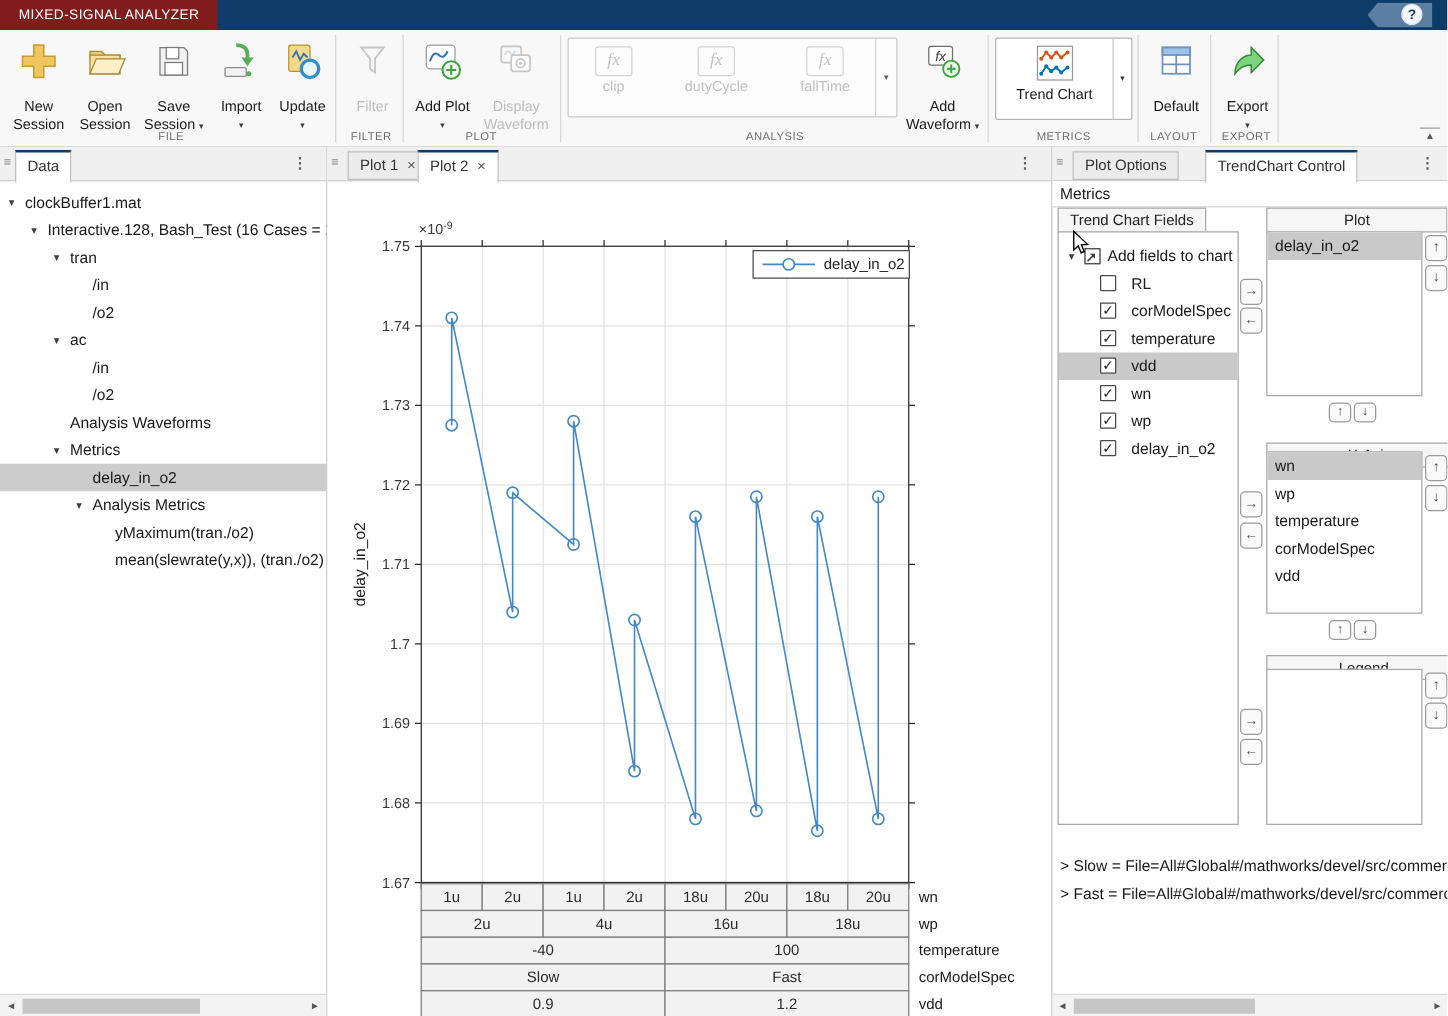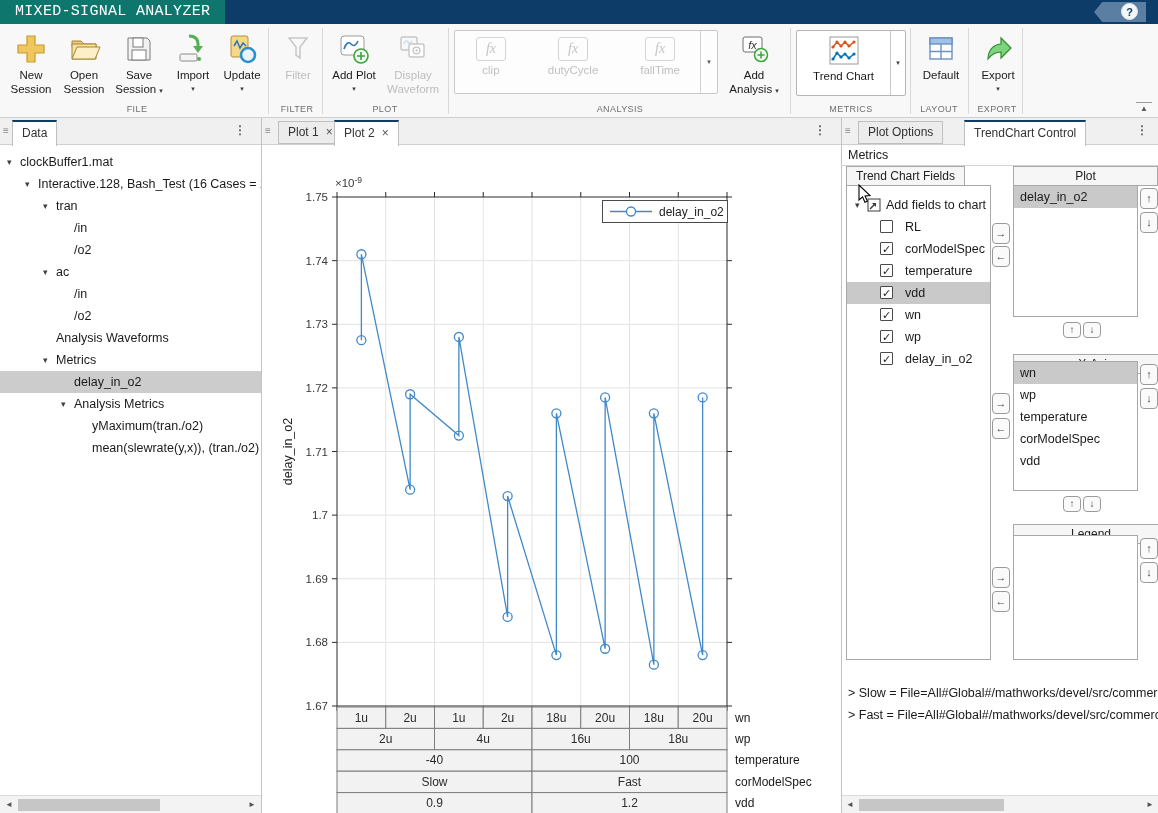--- a/index.html
+++ b/index.html
@@ -3,36 +3,36 @@
 <meta charset="utf-8">
 <style>
   * { margin:0; padding:0; box-sizing:border-box; }
   html,body { width:1158px; height:813px; background:#fff; }
   #root { position:relative; width:1158px; height:813px; overflow:hidden;
           font-family:"Liberation Sans", sans-serif; color:#1a1a1a; }
 
   
   .titlebar { position:absolute; left:0; top:0; width:1158px; height:24px; background:#0d3c69; }
   .app-tab { position:absolute; left:0; top:0; height:24px; padding:0 15px; line-height:24px;
-             background:#0f766e; color:#fff; font-size:15px; letter-spacing:.3px;font-family:Liberation Mono, monospace; }
+             background:#7f1d1d; color:#fff; font-size:11px; letter-spacing:.3px; }
   .help-badge { position:absolute; right:12px; top:2px; width:52px; height:20px; background:#5a7fa3;
                 clip-path:polygon(16% 0,100% 0,100% 100%,16% 100%,0 50%); }
   .help-circle { position:absolute; right:20px; top:3px; width:17px; height:17px; border-radius:50%;
                  background:#f4f6f8; color:#0d3c69; font-size:11px; font-weight:bold; text-align:center;
                  line-height:17px; border:1px solid #dfe6ee; }
 
   
   .toolbar { position:absolute; left:0; top:24px; width:1158px; height:94px; background:#f8f8f8;
              border-bottom:1px solid #cfcfcf; }
   .tb-sep { position:absolute; top:4px; height:86px; width:1px; background:#d8d8d8; }
   .sec-label { position:absolute; bottom:3px; font-size:9px; color:#6f6f6f; letter-spacing:.4px;
                text-align:center; transform:translateX(-50%); }
   .tb-btn { position:absolute; top:8px; display:flex; flex-direction:column; align-items:center; cursor:default; }
   .tb-icon { width:34px; height:34px; }
-  .tb-label { margin-top:3px; font-size:11.5px; line-height:1.18; text-align:center; color:#1a1a1a; }
+  .tb-label { margin-top:14px; font-size:11.5px; line-height:1.18; text-align:center; color:#1a1a1a; }
   .tb-label .inline-caret { font-size:7px; color:#3c3c3c; margin-left:3px; }
   .tb-caret-below { margin-top:2px; font-size:7px; color:#3c3c3c; }
   .tb-btn.disabled .tb-label { color:#bdbdbd; }
   .gallery { position:absolute; left:454px; top:6px; width:264px; height:64px; background:#fdfdfd;
              border:1px solid #c9c9c9; border-radius:2px; }
   .gallery-items { position:absolute; left:0; top:0; width:246px; height:62px; display:flex;
                    justify-content:space-around; align-items:flex-start; padding-top:6px; }
   .fx-item { display:flex; flex-direction:column; align-items:center; }
   .fx-box { width:30px; height:24px; border:1px solid #d4d4d4; border-radius:3px; color:#c4c4c4;
             font-style:italic; font-size:14px; text-align:center; line-height:22px;
@@ -212,21 +212,21 @@
       </div>
       <div class="gallery-caret">▾</div>
     </div>
     <div class="tb-btn" style="left:724px;width:60px">
       <svg class="tb-icon" viewBox="0 0 34 34">
         <rect x="6" y="5" width="19" height="15" rx="2" fill="#fff" stroke="#6f6f6f"></rect>
         <text x="15.5" y="16.5" font-size="11" font-style="italic" text-anchor="middle" fill="#333" font-family="Liberation Serif, serif">fx</text>
         <circle cx="24" cy="23" r="6.5" fill="#eef8ee" stroke="#3da33d" stroke-width="1.5"></circle>
         <path d="M24 19.5v7M20.5 23h7" stroke="#3da33d" stroke-width="1.5"></path>
       </svg>
-      <div class="tb-label"><span>Add Analysis</span><span class="inline-caret">▾</span></div>
+      <div class="tb-label"><span>Add Waveform</span><span class="inline-caret">▾</span></div>
     </div>
     <div class="tb-sep" style="left:790px"></div>
     <div class="sec-label" style="left:620px">ANALYSIS</div>
 
     <div class="split-btn">
       <div class="split-main">
         <svg class="tb-icon" viewBox="0 0 34 34">
           <rect x="3" y="3" width="28" height="27" fill="#fff" stroke="#9a9a9a"></rect>
           <polyline points="6,13 10,8 14,12 18,8 22,12 27,8" fill="none" stroke="#d95319" stroke-width="1.5"></polyline>
           <g fill="#d95319">

